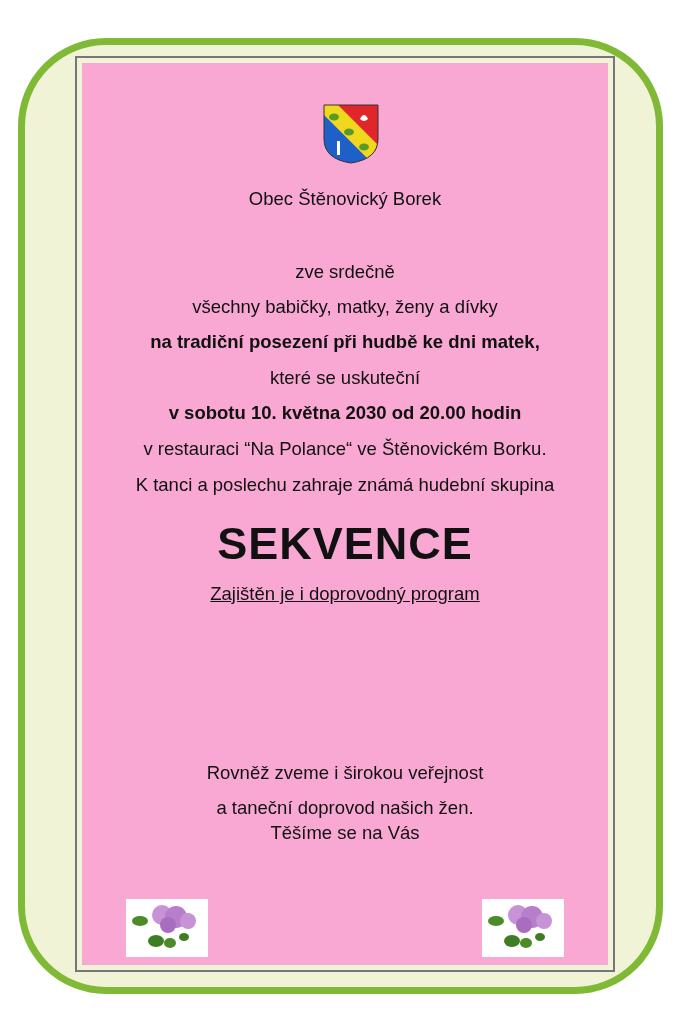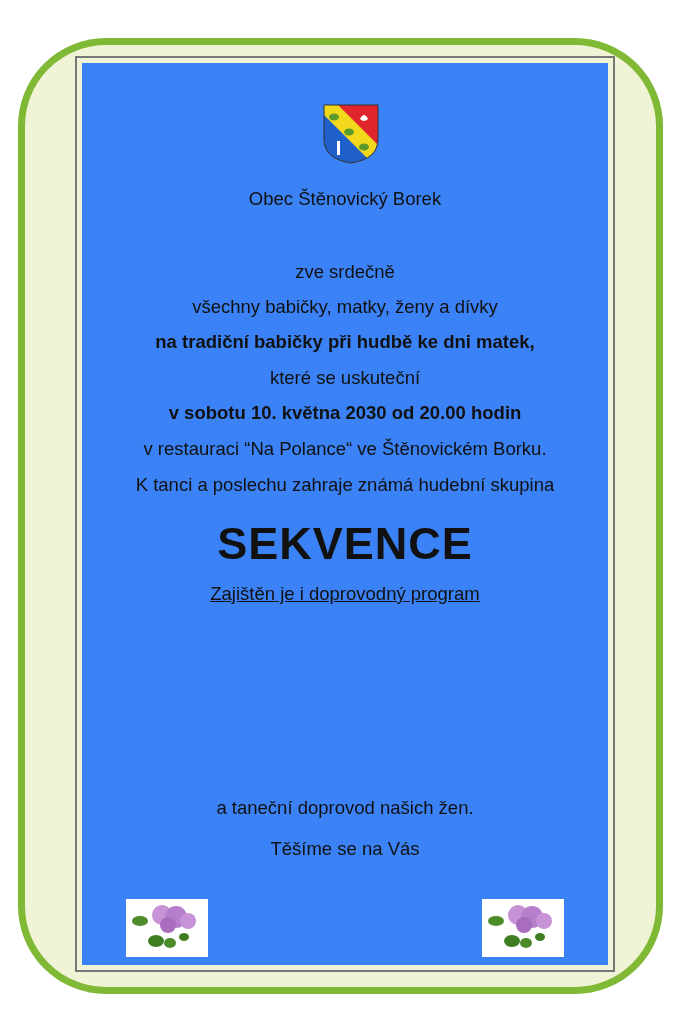--- a/index.html
+++ b/index.html
@@ -1,19 +1,19 @@
 <!DOCTYPE html>
 <html><head>
 <meta charset="utf-8">
 <style>
   html, body { margin:0; padding:0; }
   body { width:691px; height:1024px; background:#ffffff; position:relative; overflow:hidden; font-family:"Liberation Sans", sans-serif; }
   .frame { position:absolute; left:18px; top:38px; width:645px; height:956px; border:7px solid #7fb935; border-radius:88px; background:#f1f3d6; box-sizing:border-box; }
   .page { position:absolute; left:75px; top:56px; width:540px; height:916px; border:2px solid #777; background:#f1f3d6; box-sizing:border-box; }
-  .inner { position:absolute; left:5px; top:5px; right:5px; bottom:5px; background:#3b82f6; }
+  .inner { position:absolute; left:5px; top:5px; right:5px; bottom:5px; background:#f9a8d4; }
   .crest { position:absolute; left:240px; top:40px; width:58px; height:62px; }
   .line { position:absolute; left:0; width:100%; text-align:center; color:#111; font-size:18.5px; white-space:nowrap; }
   .bold { font-weight:bold; }
   .big { font-size:45px; font-weight:bold; letter-spacing:1px; }
   .flower { position:absolute; width:82px; height:58px; background:#fff; }
 </style>
 </head>
 <body>
 
 <div class="frame"></div>
@@ -33,29 +33,30 @@
         <ellipse cx="27" cy="29" rx="5" ry="3.5" fill="#5a9a2a"></ellipse>
         <ellipse cx="42" cy="44" rx="5" ry="3.5" fill="#5a9a2a"></ellipse>
         <path d="M38 16 q4 -8 8 0 q-4 4 -8 0z" fill="#fff"></path>
         <rect x="15" y="38" width="3" height="14" fill="#fff"></rect>
       </g>
       <path d="M2 2 H56 V36 Q56 56 29 60 Q2 56 2 36 Z" fill="none" stroke="#333" stroke-width="1"></path>
     </svg>
     <div class="line" style="top:125px;">Obec Štěnovický Borek</div>
     <div class="line" style="top:198px;">zve srdečně</div>
     <div class="line" style="top:233px;">všechny babičky, matky, ženy a dívky</div>
-    <div class="line bold" style="top:268px;">na tradiční babičky při hudbě ke dni matek,</div>
+    <div class="line bold" style="top:268px;">na tradiční posezení při hudbě ke dni matek,</div>
     <div class="line" style="top:304px;">které se uskuteční</div>
     <div class="line bold" style="top:339px;">v sobotu 10. května 2030 od 20.00 hodin</div>
     <div class="line" style="top:375px;">v restauraci “Na Polance“ ve Štěnovickém Borku.</div>
     <div class="line" style="top:411px;">K tanci a poslechu zahraje známá hudební skupina</div>
     <div class="line big" style="top:455px;">SEKVENCE</div>
     <div class="line" style="top:520px;text-decoration:underline;">Zajištěn je i doprovodný program</div>
+    <div class="line" style="top:699px;">Rovněž zveme i širokou veřejnost</div>
     <div class="line" style="top:734px;">a taneční doprovod našich žen.</div>
-    <div class="line" style="top:775px;">Těšíme se na Vás</div>
+    <div class="line" style="top:759px;">Těšíme se na Vás</div>
     <svg class="flower" style="left:44px; top:836px;" viewBox="0 0 82 58">
       <circle cx="36" cy="16" r="10" fill="#c792d6"></circle>
         <circle cx="50" cy="18" r="11" fill="#b77fcb"></circle>
         <circle cx="62" cy="22" r="8" fill="#c792d6"></circle>
         <circle cx="42" cy="26" r="8" fill="#a86dbf"></circle>
       <ellipse cx="14" cy="22" rx="8" ry="5" fill="#4d8a2a"></ellipse>
         <ellipse cx="30" cy="42" rx="8" ry="6" fill="#3f7d22"></ellipse>
         <ellipse cx="44" cy="44" rx="6" ry="5" fill="#4d8a2a"></ellipse>
         <ellipse cx="58" cy="38" rx="5" ry="4" fill="#3f7d22"></ellipse>
     </svg>

